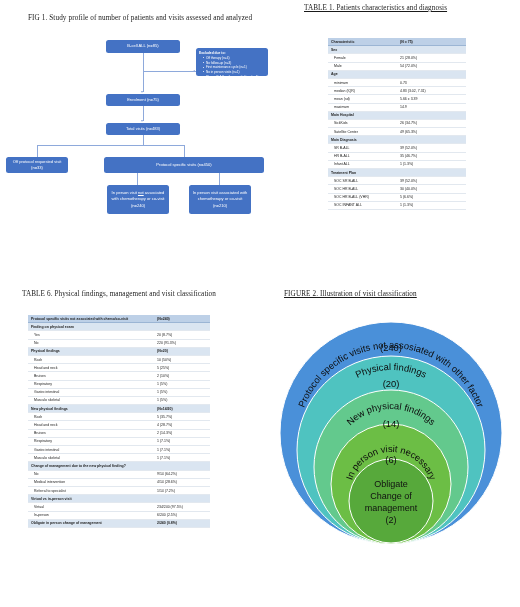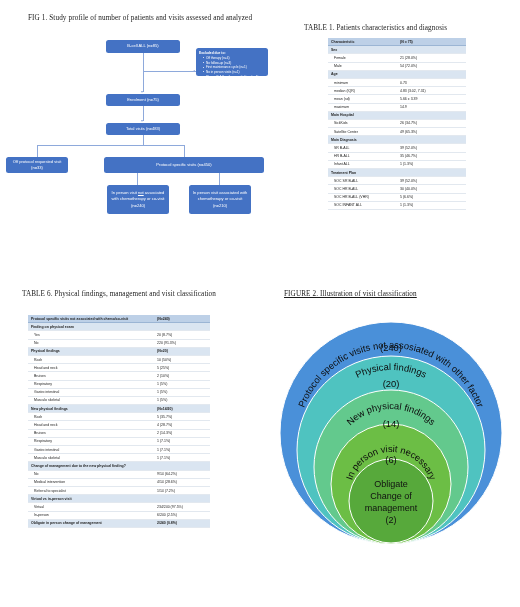--- a/index.html
+++ b/index.html
@@ -94,21 +94,21 @@
   .dtable tr.sect td{
     background:#dae5f1;
     font-weight:bold;
   }
   .dtable tr.plain td:first-child{padding-left:6px;}
   .dtable tr.bold td{font-weight:bold;background:#dae5f1;}
   .dtable td.val{text-align:left;}
 
   
   #tbl1{left:276px;top:0;width:244px;height:250px;}
-  #tbl1 .cap{position:absolute;left:28px;top:24px;}
+  #tbl1 .cap{position:absolute;left:28px;top:4px;text-decoration:underline;}
   #tbl1 table{left:52px;top:38px;width:138px;}
 
   
   #tbl2{left:0;top:275px;width:262px;height:332px;}
   #tbl2 .cap{position:absolute;left:22px;top:15px;}
   #tbl2 table{left:28px;top:40px;width:182px;}
   #tbl2 .dtable td:first-child{width:120px;}
 
   
   #fig2{left:262px;top:275px;width:258px;height:332px;}

